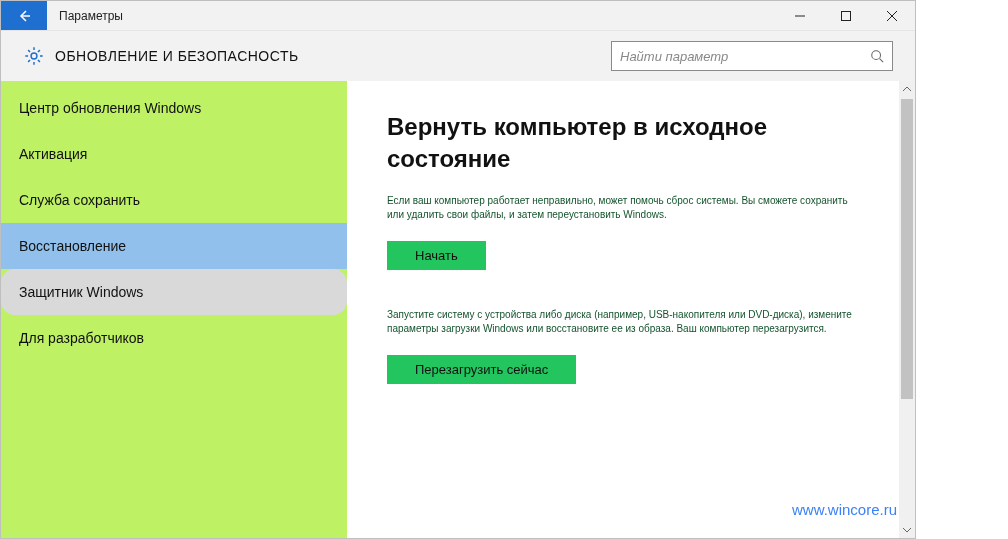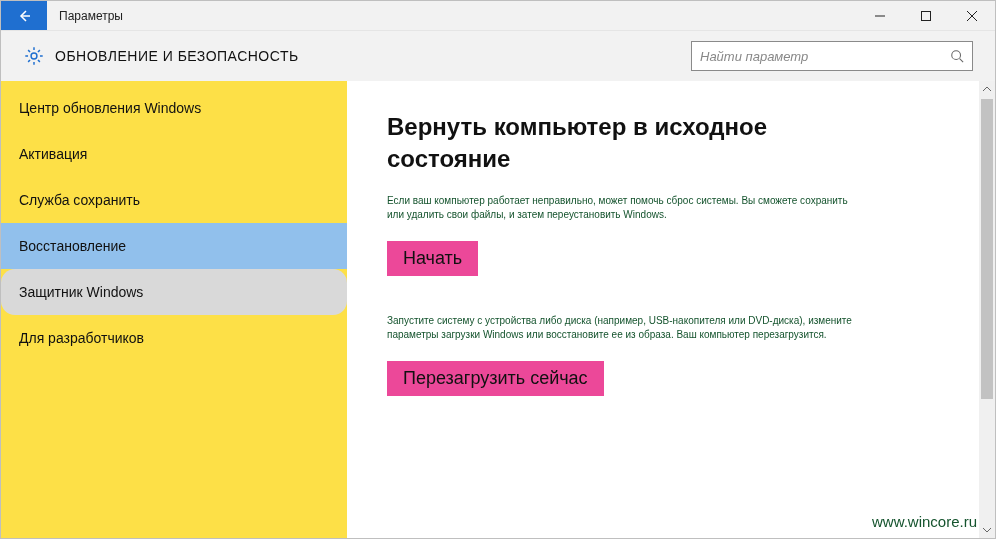--- a/index.html
+++ b/index.html
@@ -8,21 +8,21 @@
       box-sizing: border-box;
       font-family: "Segoe UI", Tahoma, sans-serif;
     }
     html, body {
       width: 1008px;
       height: 539px;
       overflow: hidden;
       background: #fff;
     }
     .window {
-      width: 996px;
+      width: 916px;
       height: 539px;
       background: #fff;
       display: flex;
       flex-direction: column;
       border: 1px solid #bfbfbf;
     }
     
     .titlebar {
       height: 30px;
       background: #f2f2f2;
@@ -104,21 +104,21 @@
     .search-icon { width: 14px; height: 14px; color: #666; flex: 0 0 auto; }
     
     .body {
       flex: 1;
       display: flex;
       overflow: hidden;
       position: relative;
     }
     .sidebar {
       width: 346px;
-      background: #fde047;
+      background: #bef264;
       display: flex;
       flex-direction: column;
       padding-top: 4px;
     }
     .sidebar-item {
       height: 46px;
       display: flex;
       align-items: center;
       padding: 0 18px;
       font-size: 14px;
@@ -153,24 +153,24 @@
       margin-bottom: 18px;
     }
     .section p {
       font-size: 10px;
       color: #14532d;
       line-height: 1.45;
       margin-bottom: 18px;
     }
     .action-btn {
       display: inline-block;
-      background: #ec4899;
+      background: #22c55e;
       border: none;
-      padding: 7px 16px;
-      font-size: 18px;
+      padding: 7px 28px;
+      font-size: 13px;
       color: #111;
       cursor: default;
     }
     .scrollbar {
       position: absolute;
       right: 0;
       top: 0;
       width: 16px;
       height: 100%;
       background: #f0f0f0;
@@ -185,23 +185,23 @@
     .scrollbar .down { bottom: 0; }
     .scrollbar .thumb {
       position: absolute;
       left: 2px; width: 12px;
       top: 18px; height: 300px;
       background: #c2c2c2;
     }
     .watermark {
       position: absolute;
       right: 18px;
-      bottom: 8px;
+      bottom: 20px;
       font-size: 15px;
-      color: #14532d;
+      color: #3b82f6;
       pointer-events: none;
     }
   </style>
 </head>
 <body>
 
 <div class="window">
 
   <div class="titlebar">
     <div class="back-button">

